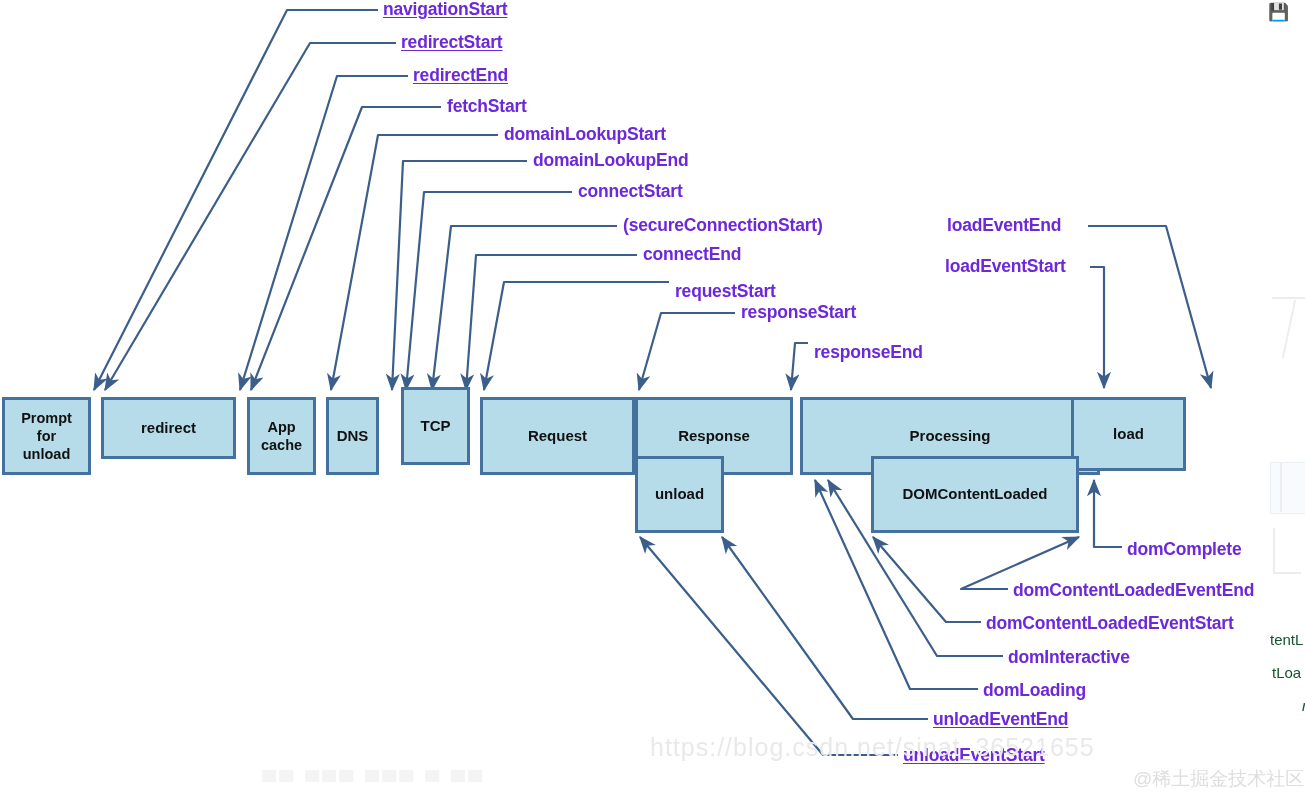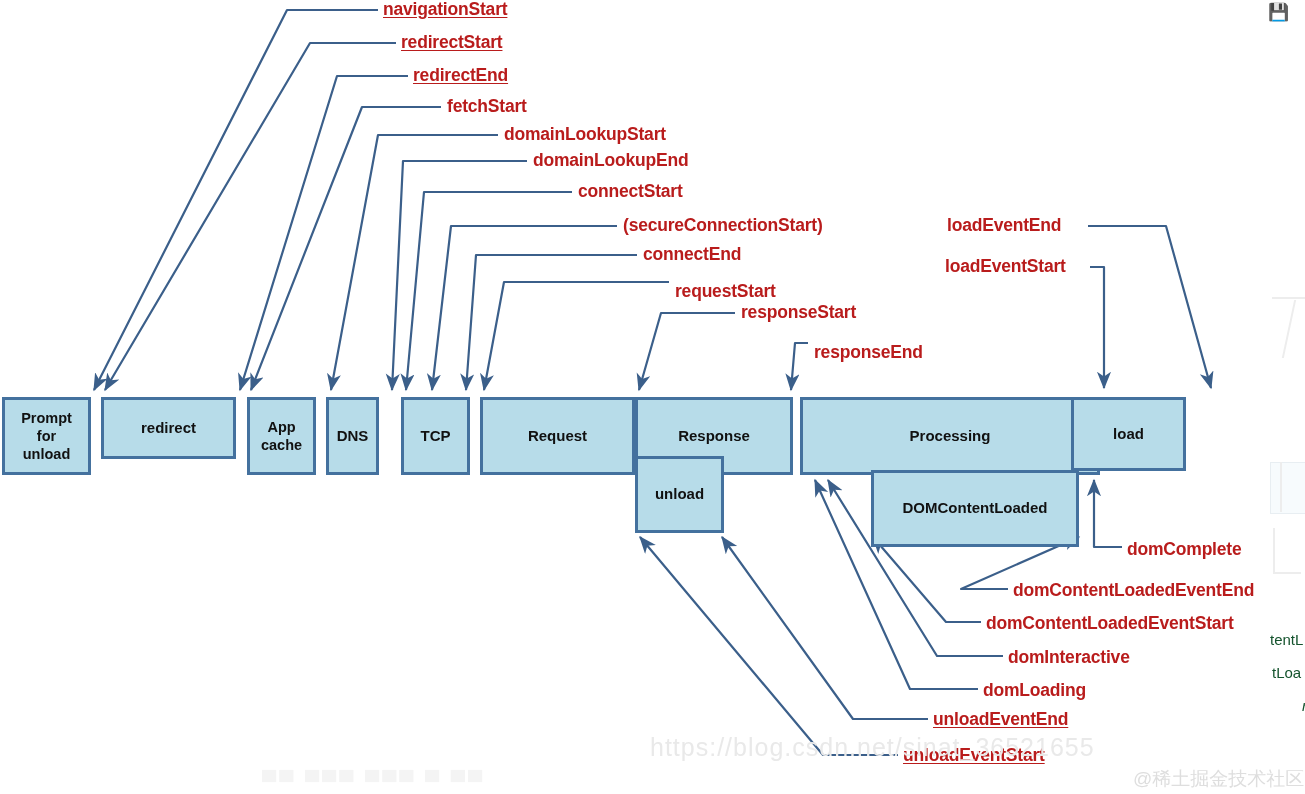--- a/index.html
+++ b/index.html
@@ -19,21 +19,21 @@
   svg#diagram{
     position:absolute;left:0;top:0;
     width:1305px;height:794px;
   }
   
   .lbl{
     position:absolute;
     font-family:"Liberation Sans", sans-serif;
     font-size:17.5px;
     font-weight:700;
-    color:#b91c1c;
+    color:#6d28d9;
     white-space:nowrap;
     letter-spacing:-0.2px;
     line-height:1;
   }
   .lbl.u{ text-decoration:underline; text-underline-offset:2px; }
   
   .box{
     position:absolute;
     background:#b7dce9;
     border:3px solid #44719e;
@@ -164,40 +164,40 @@
   <div class="box" style="left:101px;top:397px;width:135px;height:62px;">
     <span>redirect</span>
   </div>
   <div class="box small" style="left:247px;top:397px;width:69px;height:78px;">
     <span style="white-space:pre-line;">App
 cache</span>
   </div>
   <div class="box" style="left:326px;top:397px;width:53px;height:78px;">
     <span>DNS</span>
   </div>
-  <div class="box" style="left:401px;top:397px;width:69px;height:78px;">
+  <div class="box" style="left:401px;top:387px;width:69px;height:78px;">
     <span>TCP</span>
   </div>
   <div class="box" style="left:480px;top:397px;width:155px;height:78px;">
     <span>Request</span>
   </div>
   <div class="box" style="left:635px;top:397px;width:158px;height:78px;">
     <span>Response</span>
   </div>
   <div class="box" style="left:800px;top:397px;width:300px;height:78px;">
     <span>Processing</span>
   </div>
   <div class="box" style="left:1071px;top:397px;width:115px;height:74px;">
     <span>load</span>
   </div>
 
   <div class="box" style="left:635px;top:456px;width:89px;height:77px;">
     <span>unload</span>
   </div>
-  <div class="box" style="left:871px;top:470px;width:208px;height:77px;">
+  <div class="box" style="left:871px;top:456px;width:208px;height:77px;">
     <span>DOMContentLoaded</span>
   </div>
 
   <div class="lbl" style="left:1127px;top:541px;">domComplete</div>
   <div class="lbl" style="left:1013px;top:582px;">domContentLoadedEventEnd</div>
   <div class="lbl" style="left:986px;top:615px;">domContentLoadedEventStart</div>
   <div class="lbl" style="left:1008px;top:649px;">domInteractive</div>
   <div class="lbl" style="left:983px;top:682px;">domLoading</div>
   <div class="lbl u" style="left:933px;top:711px;">unloadEventEnd</div>
   <div class="lbl u" style="left:903px;top:747px;">unloadEventStart</div>

